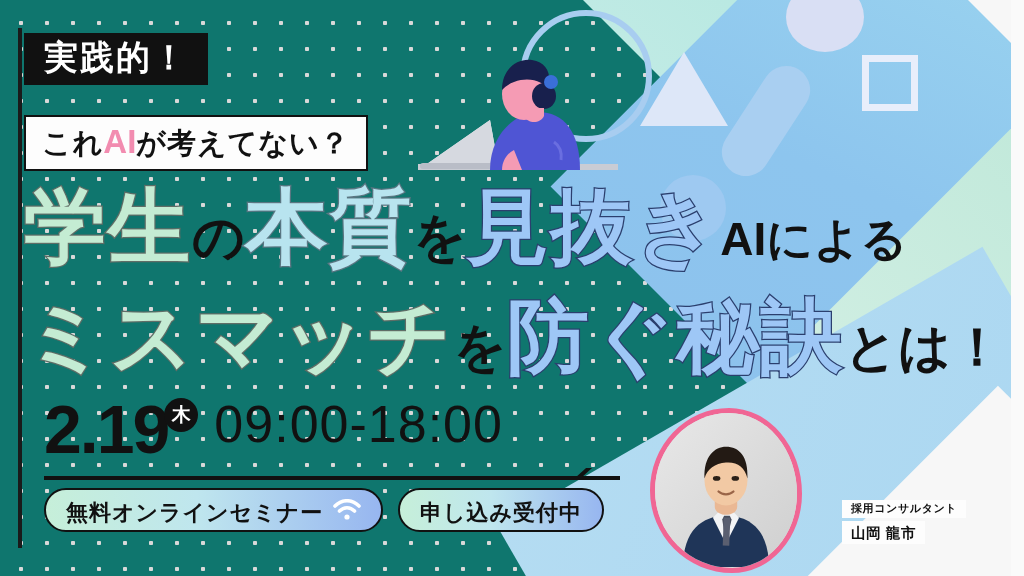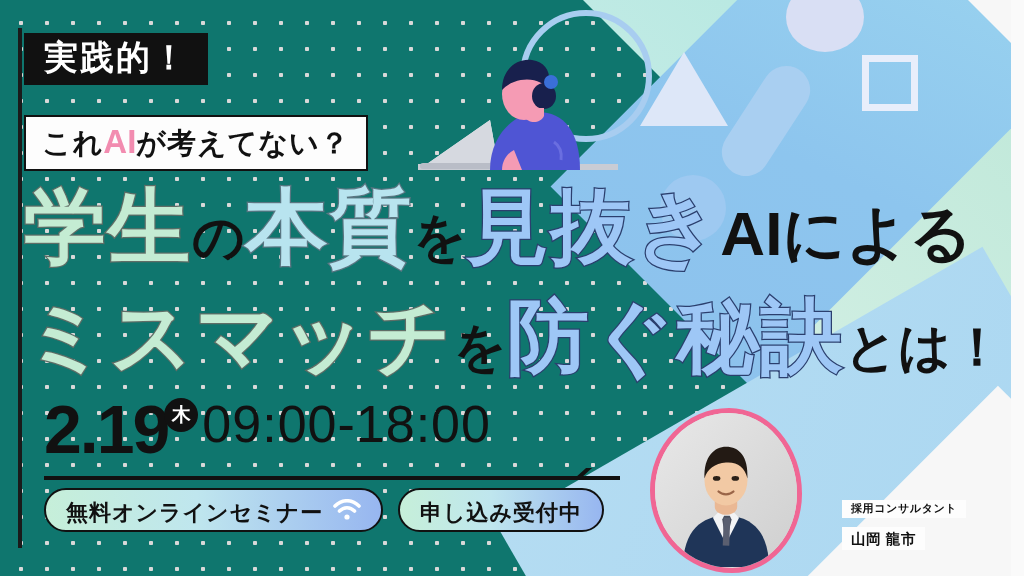--- a/index.html
+++ b/index.html
@@ -103,21 +103,21 @@
   .hl2{top:296px;}
   .hl-big{
     font-size:82px;font-weight:bold;line-height:1;
     letter-spacing:2px;vertical-align:baseline;text-align:right;
   }
   .hl-mid{
     font-size:52px;font-weight:bold;line-height:1;
     color:#111;letter-spacing:0px;
   }
   .hl-small{
-    font-size:62px;font-weight:bold;line-height:1;
+    font-size:46px;font-weight:bold;line-height:1;
     color:#111;letter-spacing:0px;
   }
   .c-mint{
     color:#c4ecd3;
     -webkit-text-stroke:2.5px #5f6d66;
     paint-order:stroke fill;
   }
   .c-cyan{
     color:#b8e4ef;
     -webkit-text-stroke:2.5px #5a7682;
@@ -138,21 +138,21 @@
     letter-spacing:-2px;
   }
   .dow{
     display:inline-flex;align-items:center;justify-content:center;
     width:34px;height:34px;border-radius:50%;
     background:#111;color:#fff;font-size:19px;font-weight:bold;
     margin-left:-4px;margin-bottom:6px;
   }
   .time{
     font-size:52px;color:#111;line-height:1;
-    margin-left:4px;margin-bottom:4px;letter-spacing:1px;
+    margin-left:16px;margin-bottom:4px;letter-spacing:1px;
   }
   .arrow-line{position:absolute;top:468px;left:44px;z-index:7;}
   
   .pill{
     position:absolute;z-index:7;height:44px;border-radius:24px;
     border:2.5px solid #111;
     background:linear-gradient(90deg,#c6efd9 0%,#bfe6ee 45%,#97b6f0 100%);
     display:flex;align-items:center;justify-content:center;
     padding:0 20px;box-sizing:border-box;
   }
@@ -176,21 +176,21 @@
   }
   .presenter-photo{position:absolute;inset:0;}
   .name-card{
     position:absolute;top:498px;left:842px;z-index:9;
   }
   .name-line{
     background:#fdfdfd;color:#111;display:inline-block;
     font-size:11px;font-weight:bold;letter-spacing:0.6px;
     padding:2.5px 9px;line-height:1.25;white-space:nowrap;
   }
-  .name-line.two{margin-top:9px;font-size:14.5px;text-align:center;}
+  .name-line.two{margin-top:3px;font-size:14.5px;text-align:center;}
 </style>
 </head>
 <body>
 
 <div id="stage">
 
   <div class="band band-mint-top"></div>
   <div class="band band-blue-top"></div>
   <div class="band band-mask-topright"></div>
   <div class="band band-mintlow-right"></div>

